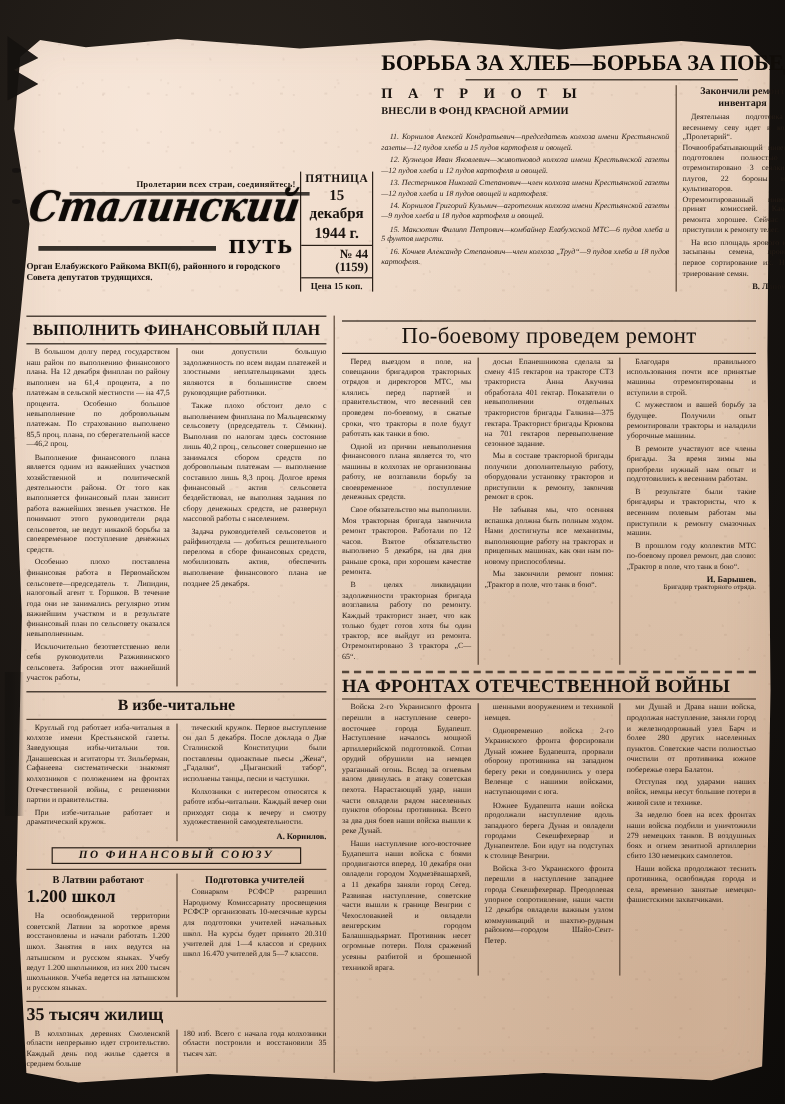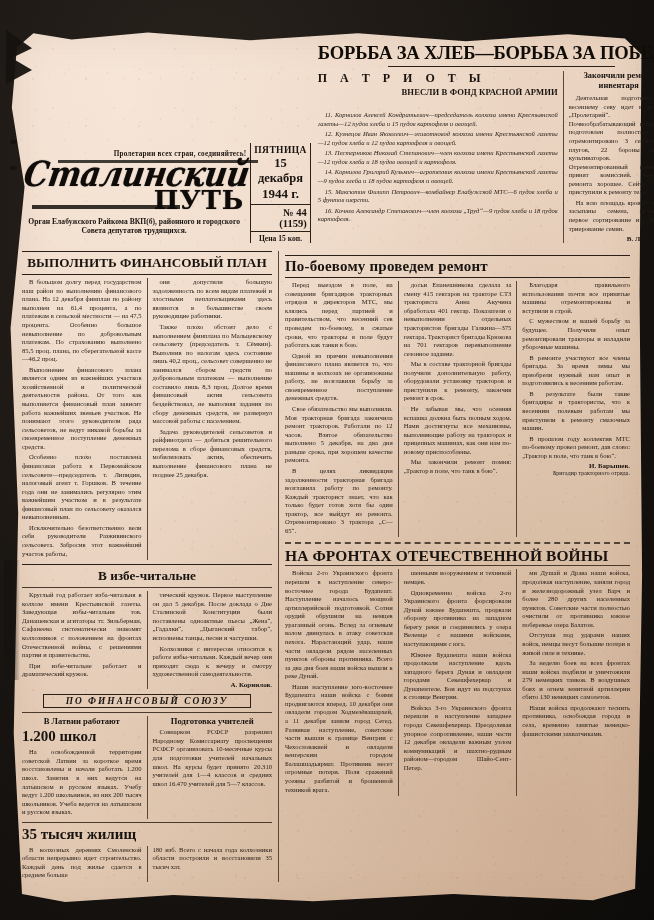--- a/index.html
+++ b/index.html
@@ -72,34 +72,34 @@
     transform:skewX(-9deg) scaleY(1.12);
     transform-origin:left bottom;
     color:#0f0b08;
     line-height:.92;
     text-shadow:0 0 1px rgba(0,0,0,.6);
     white-space:nowrap;
   }
   .logo-put{
     position:absolute;right:2px;bottom:-2px;
     font-family:"DejaVu Serif", serif;
-    font-weight:bold;font-size:26px;letter-spacing:1px;
+    font-weight:bold;font-size:15px;letter-spacing:1px;
     color:#0f0b08;
     text-shadow:0 0 1px rgba(0,0,0,.6);
   }
   .logo-rule{
     position:absolute;left:10px;bottom:4px;width:148px;height:4px;
     background:#14100c;opacity:.85;
   }
   .logo-toprule{
     position:absolute;left:36px;top:-1px;width:200px;height:3px;
     background:#14100c;opacity:.8;
   }
   .organ{
-    font-size:7.6px;font-weight:bold;text-align:center;line-height:1.25;
+    font-size:7.6px;font-weight:bold;text-align:left;line-height:1.25;
     margin-top:4px;color:#1a1410;
   }
   .mh-right{
     width:96px;border-left:1.6px solid #2a2018;border-right:1.6px solid #2a2018;
     text-align:center;padding:1px 3px 0 3px;
   }
   .mh-right .d1{font-size:9.5px;font-weight:bold;letter-spacing:.4px;margin-top:1px;}
   .mh-right .d2{font-size:12.5px;font-weight:bold;margin-top:1px;}
   .mh-right .d3{font-size:13px;font-weight:bold;margin-top:0px;}
   .mh-right .sep{border-top:1.2px solid #2a2018;margin:2px -3px;}
@@ -113,42 +113,42 @@
     margin:2px 0 2px 0;
   }
   .mainhead-rule{border-bottom:1.4px solid #2a2018;width:62%;margin:0 auto 4px auto;}
 
   
   .subrow{display:flex;margin-top:2px;}
   .sub-a{width:240px;padding-right:5px;}
   .sub-b{width:100px;padding-left:5px;}
 
   .pat-title{font-size:12px;font-weight:bold;letter-spacing:5px;margin:0;}
-  .pat-sub{font-size:8.6px;font-weight:bold;text-align:right;margin:1px 0 14px 0;letter-spacing:.1px;}
+  .pat-sub{font-size:8.6px;font-weight:bold;text-align:left;margin:1px 0 14px 0;letter-spacing:.1px;}
 
   .h-sm{font-size:8.4px;font-weight:bold;text-align:center;line-height:1.2;margin:0 0 3px 0;}
 
   
   .tx{
     font-size:6.6px;line-height:1.30;text-align:justify;
     hyphens:auto;-webkit-hyphens:auto;
     margin:0 0 2px 0;color:#241b14;
   }
   .tx.i{font-style:italic;}
   .ind{text-indent:7px;}
   .sig{font-size:7px;font-weight:bold;text-align:right;margin:2px 0 0 0;}
   .sig-sub{font-size:5.8px;text-align:right;margin:0;letter-spacing:.1px;}
 
   
   .band{
     border-top:1.2px solid #2a2018;border-bottom:1.2px solid #2a2018;
     margin:4px 0 3px 0;padding:2px 0;
   }
   .band h2{
-    font-size:15px;font-weight:bold;margin:0;letter-spacing:.2px;
+    font-size:19px;font-weight:normal;text-align:center;margin:0;letter-spacing:.2px;
   }
   .banner-dash{
     border-top:2px dashed #32261c;opacity:.8;margin:5px 0 3px 0;height:0;
   }
   .warhead{font-size:15.5px;font-weight:bold;text-align:left;margin:1px 0 0 0;letter-spacing:.1px;}
   .warsub{font-size:7.4px;font-weight:bold;text-align:center;margin:1px 0 3px 0;}
 
   .head-boxed{
     font-size:13.2px;font-weight:bold;text-align:center;margin:3px 0 3px 0;
   }
@@ -248,21 +248,21 @@
           <div class="sub-b colsep">
             <h3 class="h-sm">Закончили ремонт инвентаря</h3>
             <p class="tx ind">Деятельная подготовка к весеннему севу идет в колхозе „Пролетарий“. Почвообрабатывающий инвентарь подготовлен полностью — отремонтировано 3 сеялки, 16 плугов, 22 бороны и 5 культиваторов. Отремонтированный инвентарь принят комиссией. Качество ремонта хорошее. Сейчас здесь приступили к ремонту телег.</p>
             <p class="tx ind">На всю площадь ярового клина засыпаны семена, проведено первое сортирование их. Начато триерование семян.</p>
             <p class="sig">В. Лапочкин.</p>
           </div>
         </div>
       </div>
     </div>
 
-    <div class="row" style="margin-top:8px;">
+    <div class="row" style="margin-top:20px;">
 
       <div style="width:250px;padding-right:6px;">
 
         <div class="rule-th"></div>
         <h2 class="head-boxed">ВЫПОЛНИТЬ ФИНАНСОВЫЙ ПЛАН</h2>
         <div class="rule-th" style="margin-bottom:3px;"></div>
 
         <div class="twocol">
           <div class="pad-r">
             <p class="tx ind">В большом долгу перед государством наш район по выполнению финансового плана. На 12 декабря финплан по району выполнен на 61,4 процента, а по платежам в сельской местности — на 47,5 процента. Особенно большое невыполнение по добровольным платежам. По страхованию выполнено 85,5 проц. плана, по сберегательной кассе—46,2 проц.</p>

